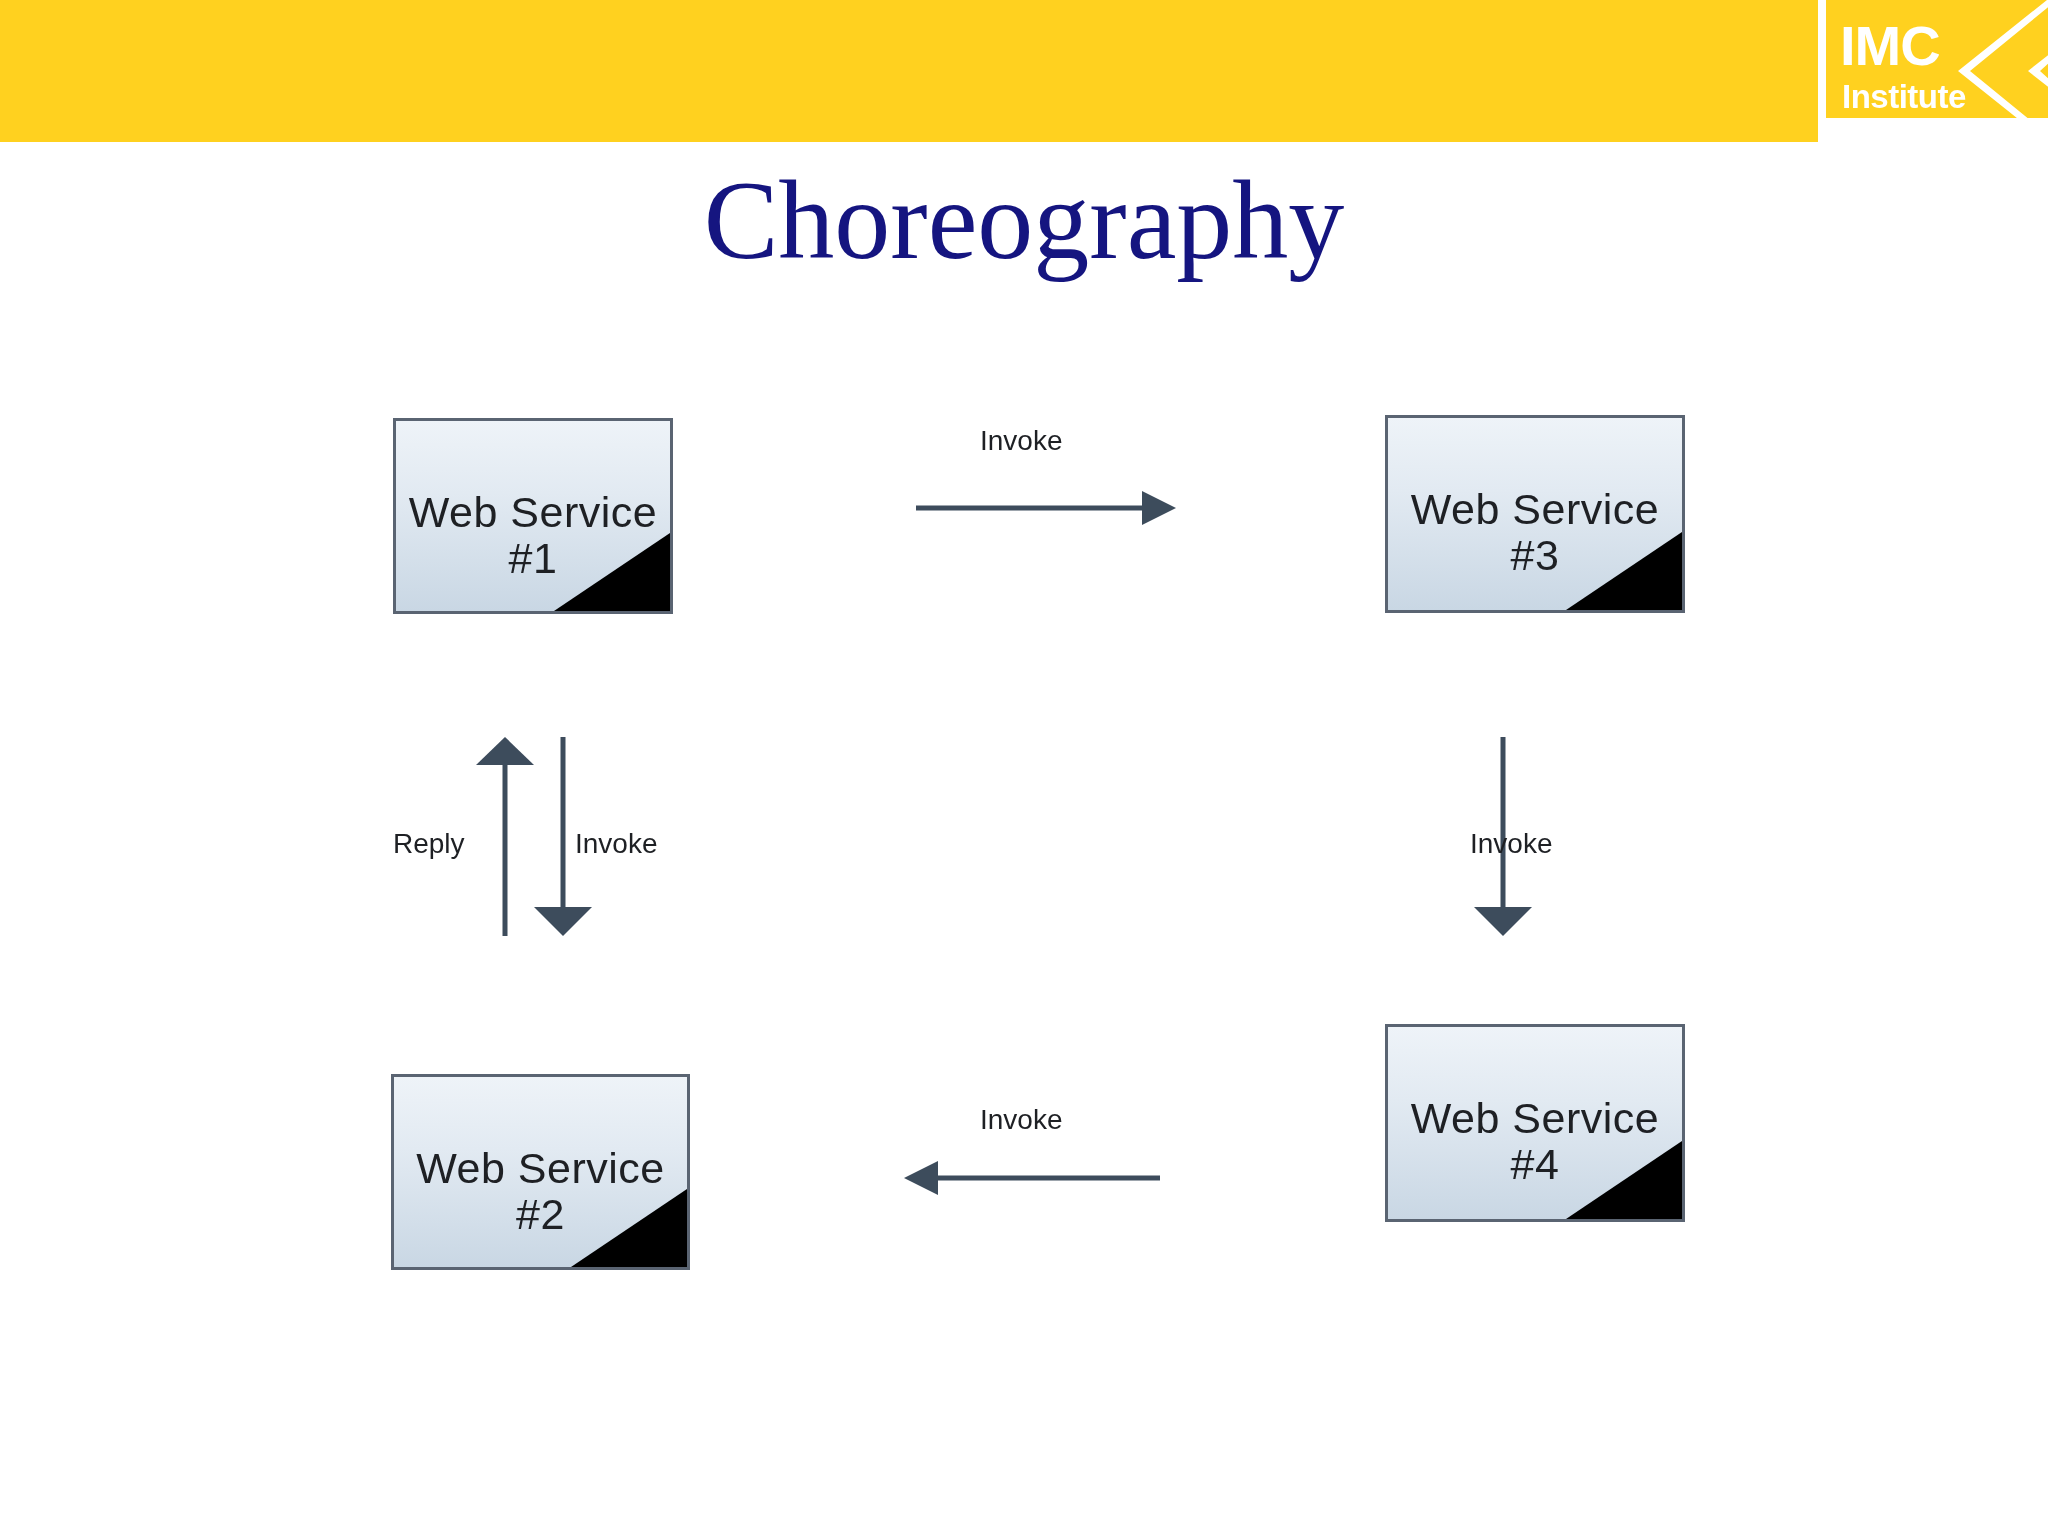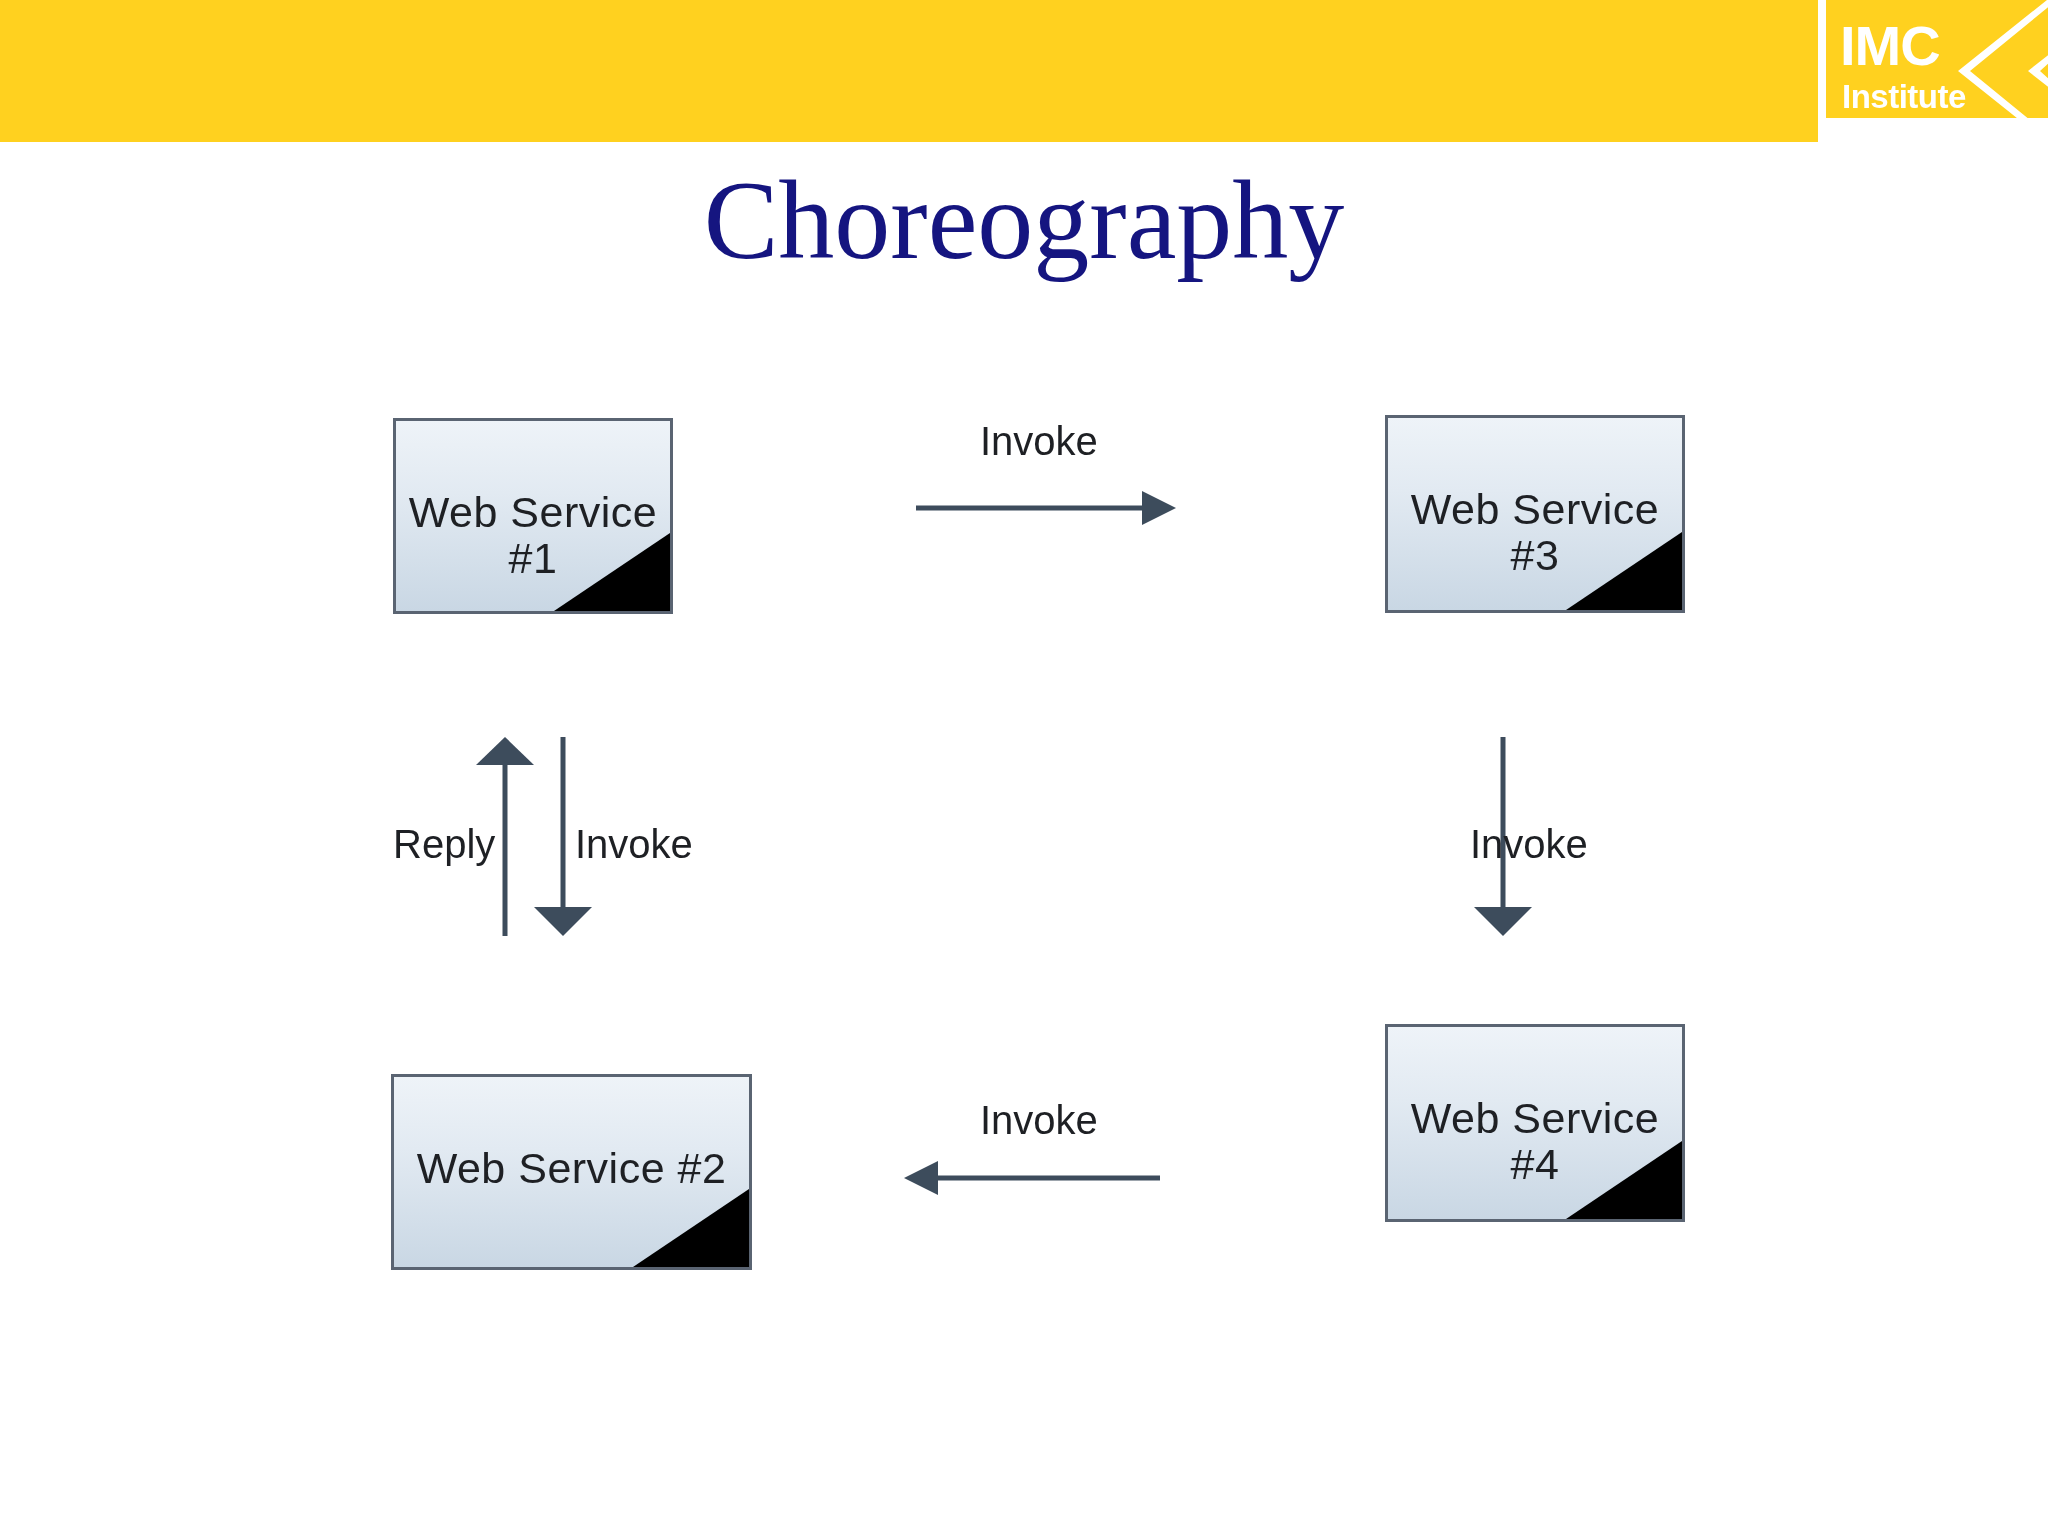--- a/index.html
+++ b/index.html
@@ -103,38 +103,38 @@
     font-family: "Liberation Sans", sans-serif;
     font-size: 43px;
     line-height: 46px;
     color: #1E2024;
     letter-spacing: 0.5px;
     z-index: 2;
   }
 
   #box-ws1 { left: 393px;  top: 418px;  width: 280px; height: 196px; }
   #box-ws3 { left: 1385px; top: 415px;  width: 300px; height: 198px; }
-  #box-ws2 { left: 391px;  top: 1074px; width: 361px; height: 196px; }
+  #box-ws2 { left: 391px;  top: 1074px; width: 299px; height: 196px; }
   #box-ws4 { left: 1385px; top: 1024px; width: 300px; height: 198px; }
 
   
   #arrow-layer {
     position: absolute;
     left: 0;
     top: 0;
     width: 2048px;
     height: 1536px;
     pointer-events: none;
   }
 
   
   .arrow-label {
     position: absolute;
     font-family: "Liberation Sans", sans-serif;
-    font-size: 40px;
+    font-size: 28px;
     line-height: 44px;
     color: #1E2024;
     white-space: nowrap;
     text-align: right;
   }
   #label-invoke-top     { left: 980px;  top: 419px; }
   #label-invoke-bottom  { left: 980px;  top: 1098px; }
   #label-reply-left     { left: 393px;  top: 822px; }
   #label-invoke-left    { left: 575px;  top: 822px; }
   #label-invoke-right   { left: 1470px; top: 822px; }

